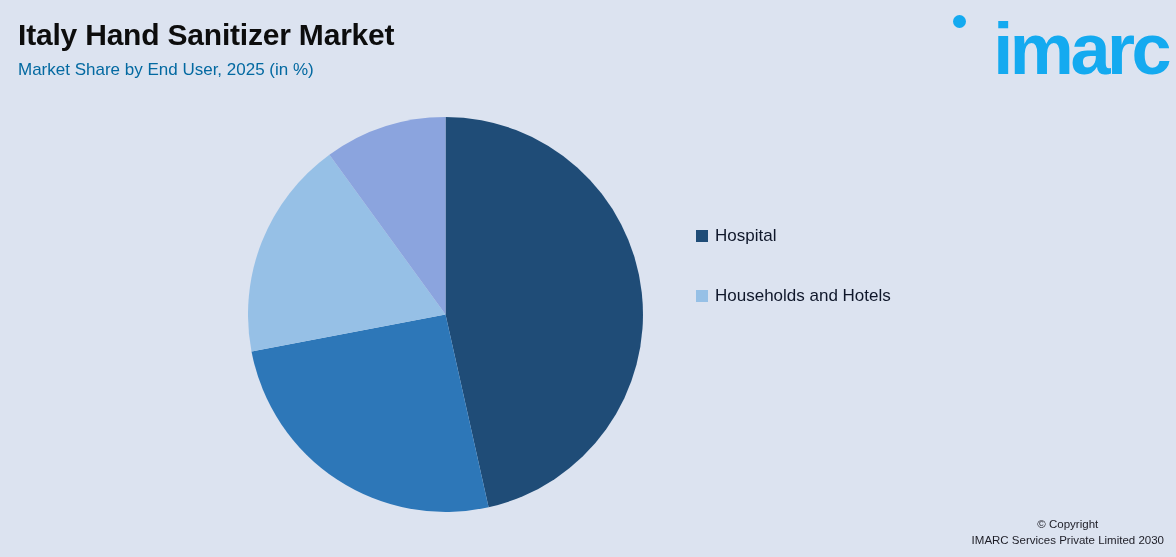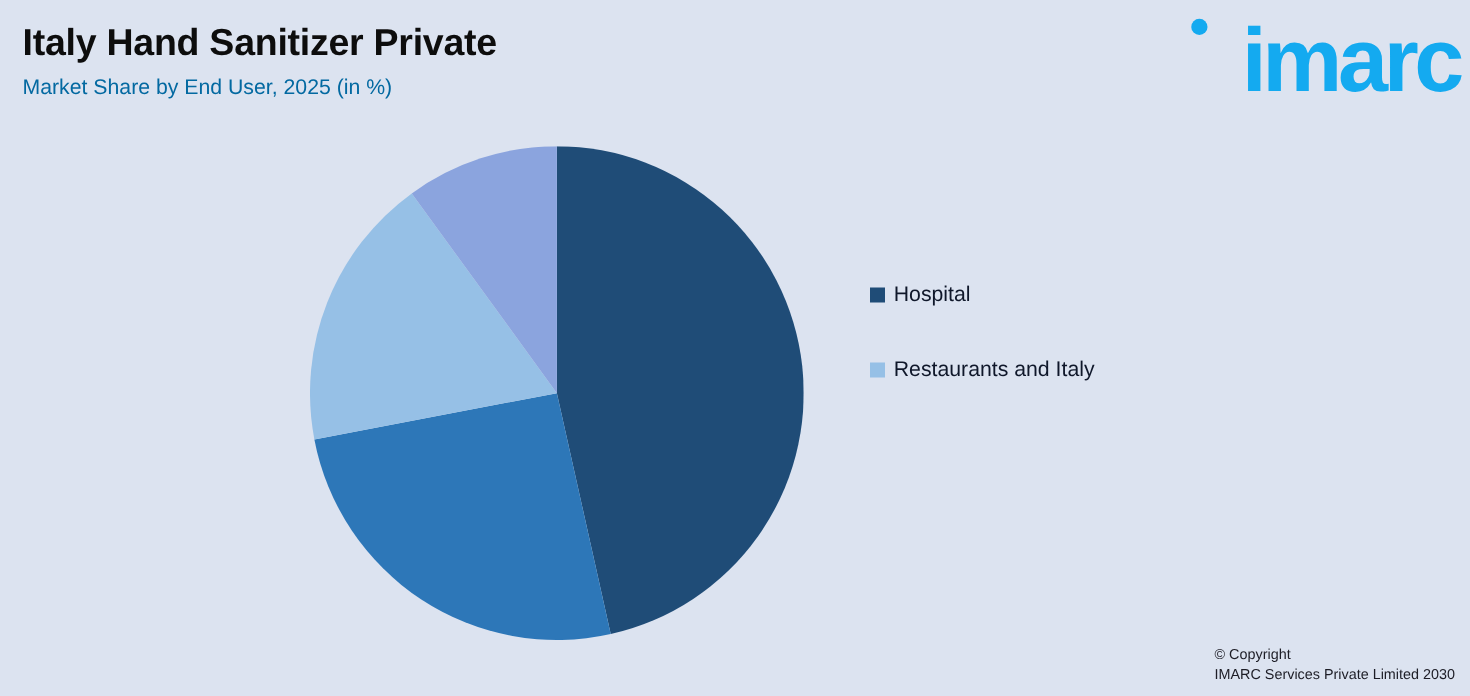--- a/index.html
+++ b/index.html
@@ -125,36 +125,36 @@
     color: #0f172a;
     line-height: 18px;
     white-space: nowrap;
   }
 
   
   #footer {
     position: absolute;
     right: 12px;
     bottom: 9px;
-    text-align: left;
+    text-align: center;
   }
   .footer-line {
     font-size: 11.5px;
     color: #1d1d26;
     line-height: 16px;
     white-space: nowrap;
   }
 </style>
 </head>
 <body>
 
 <div id="page">
 
   <div id="header-block">
-    <div id="chart-title">Italy Hand Sanitizer Private</div>
+    <div id="chart-title">Italy Hand Sanitizer Market</div>
     <div id="chart-subtitle">Market Share by End User, 2025 (in %)</div>
   </div>
 
   <div id="logo-block">
     <div id="logo-wordmark-wrap">
       <div id="logo-wordmark">imarc</div>
       <div id="logo-dot"></div>
     </div>
   </div>
 
@@ -172,21 +172,21 @@
   <div id="legend">
 
     <div class="legend-item">
       <span class="legend-swatch" style="background: rgb(31, 76, 119);"></span>
       <span class="legend-label">Hospital</span>
     </div>
 
 
     <div class="legend-item">
       <span class="legend-swatch" style="background: rgb(150, 192, 230);"></span>
-      <span class="legend-label">Restaurants and Italy</span>
+      <span class="legend-label">Households and Hotels</span>
     </div>
 
 
   </div>
 
   <div id="footer">
     <div class="footer-line">© Copyright</div>
     <div class="footer-line">IMARC Services Private Limited 2030</div>
   </div>
 

